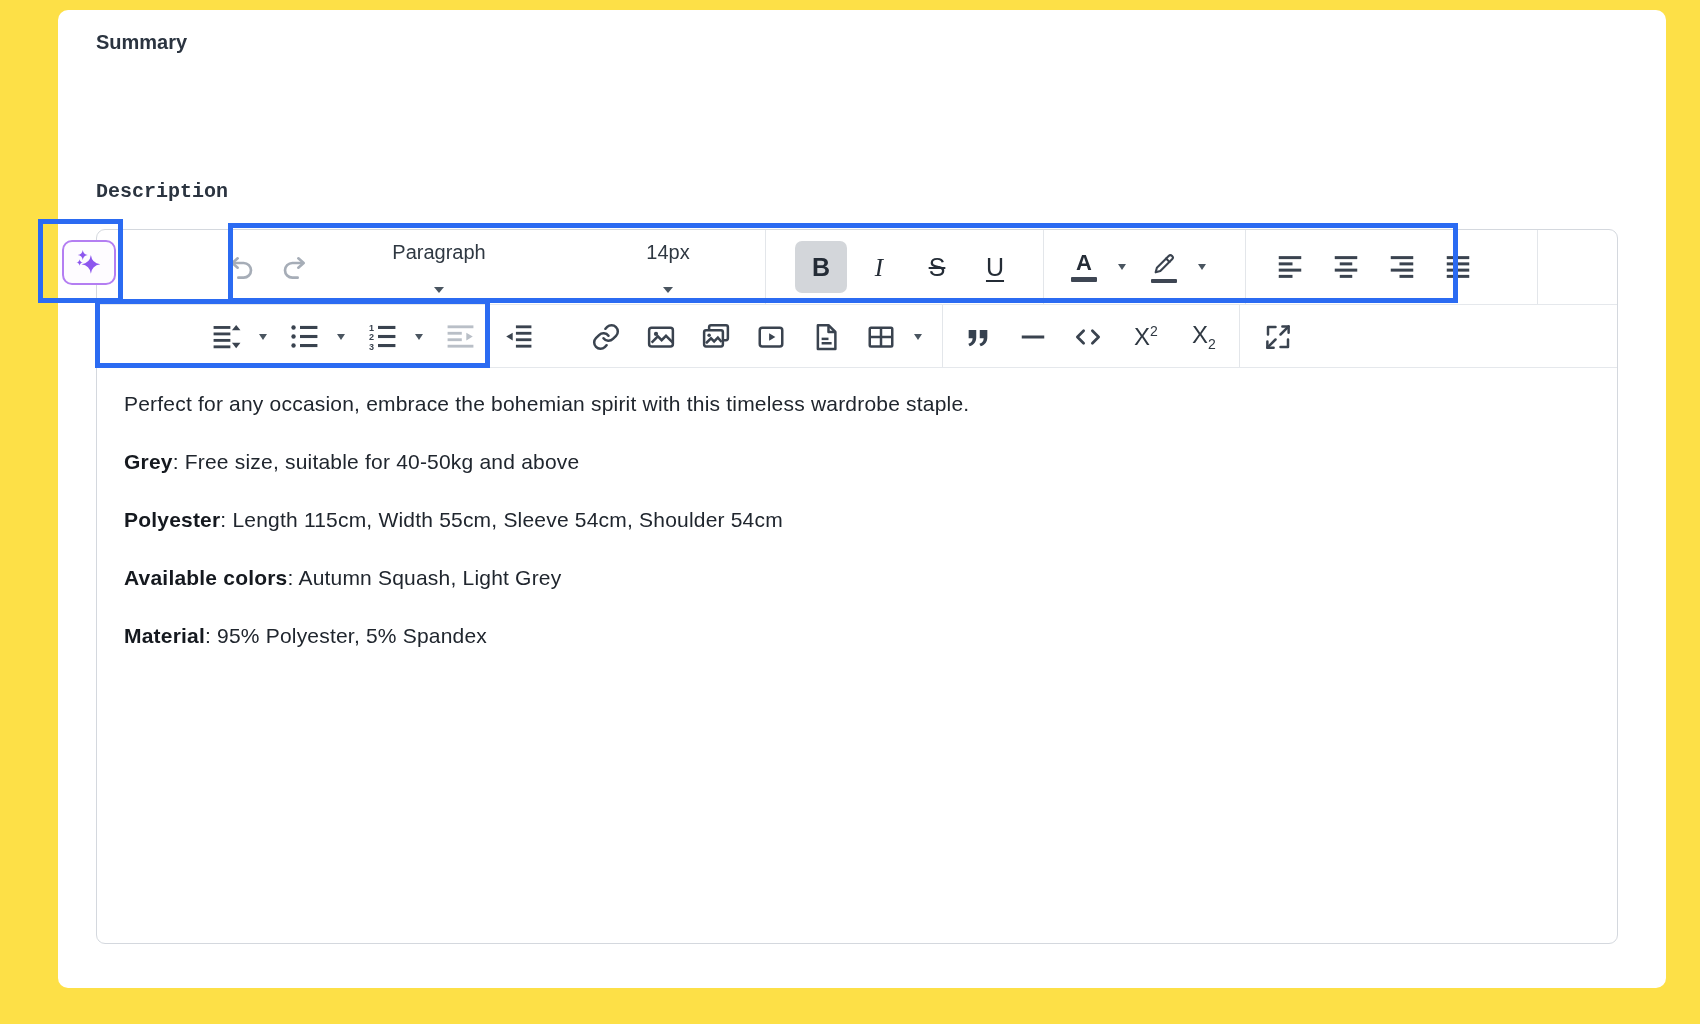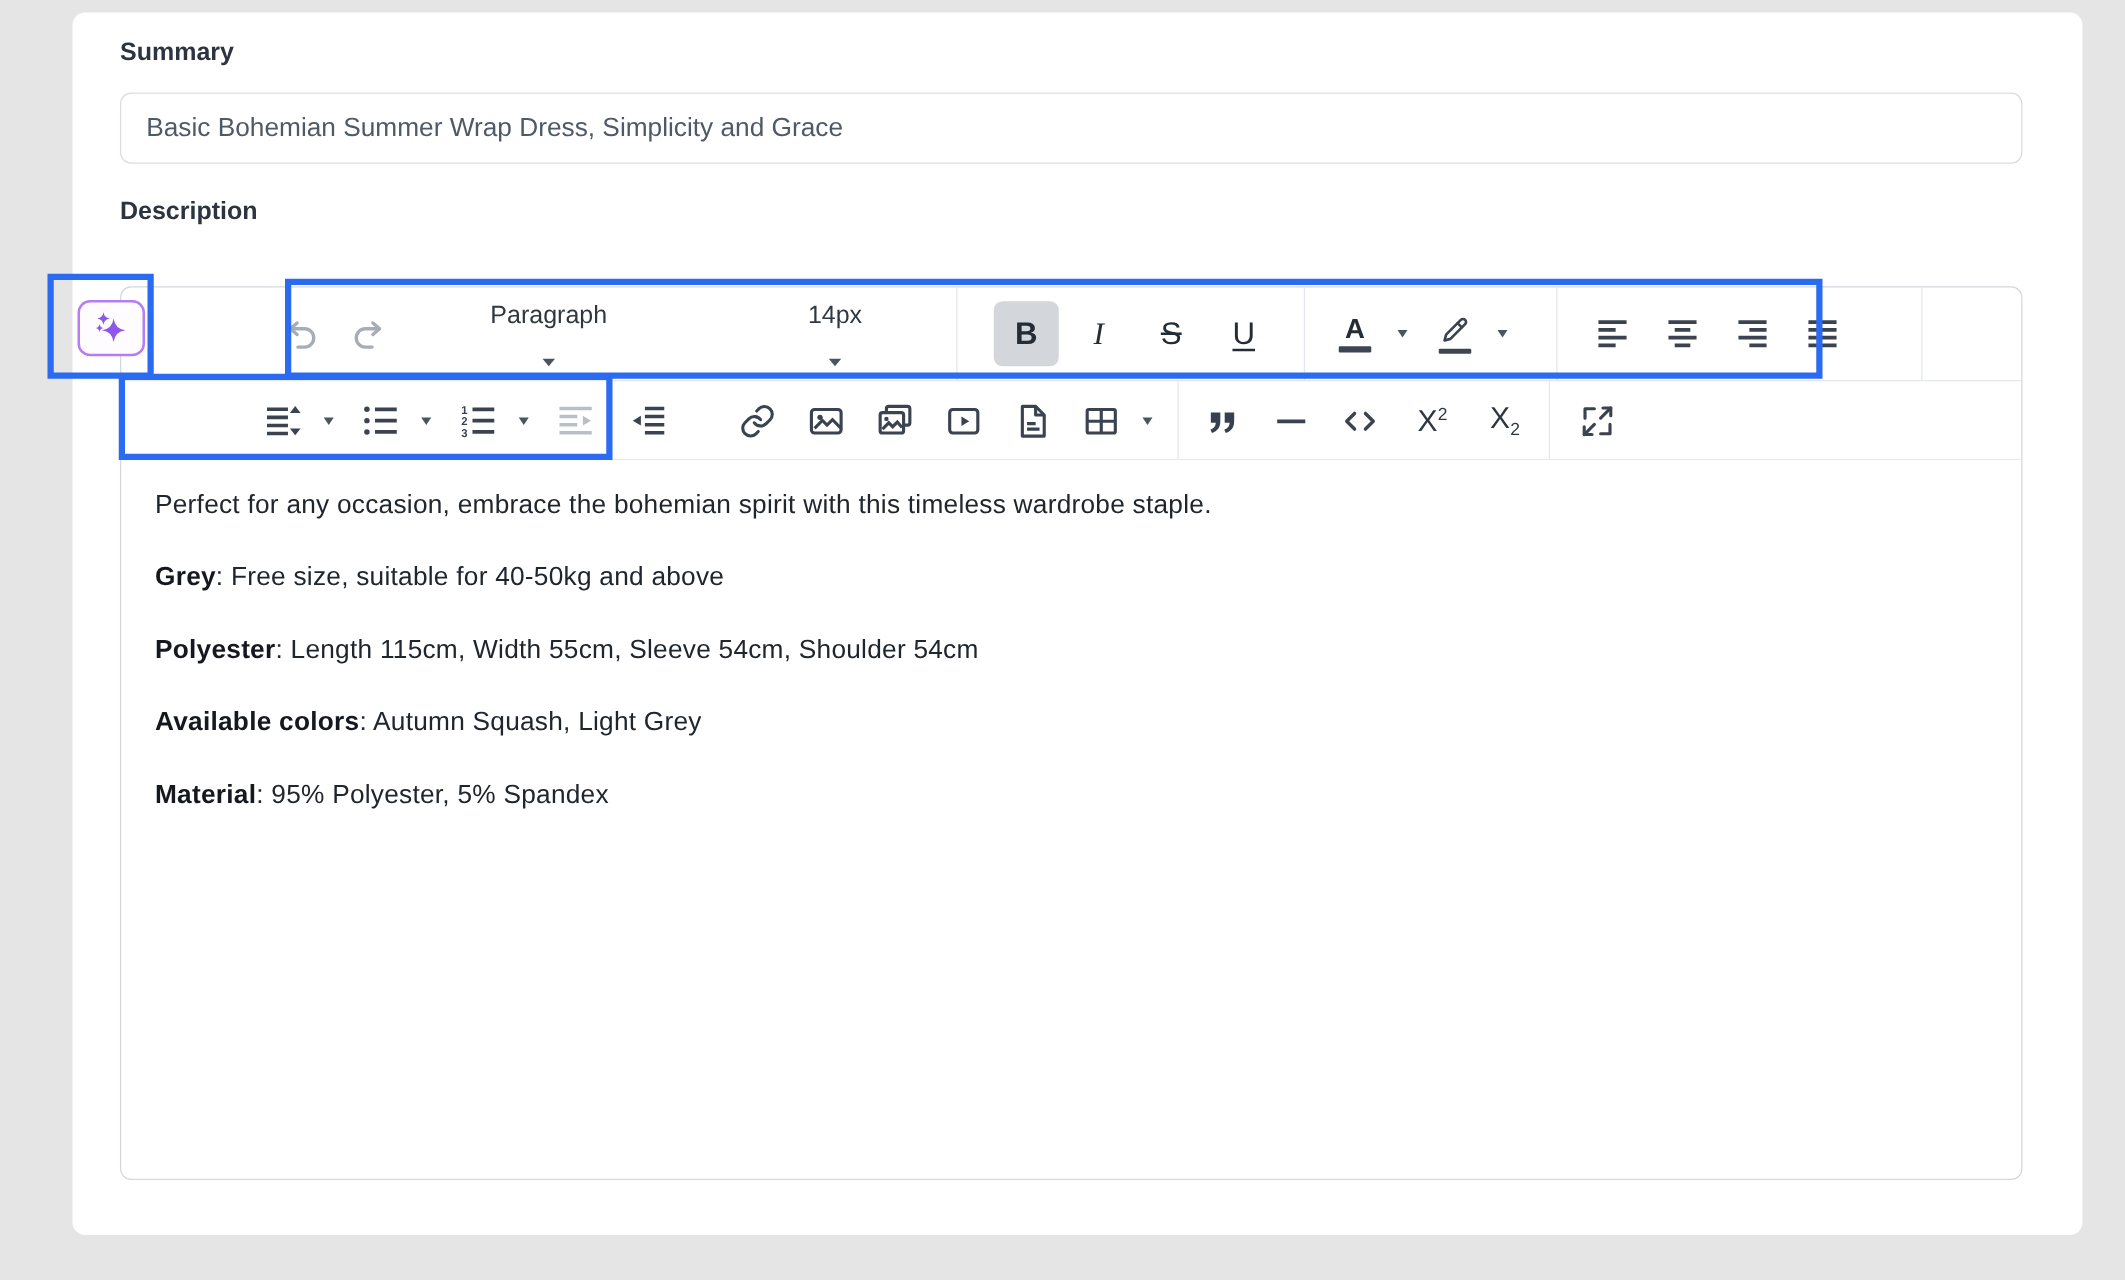--- a/index.html
+++ b/index.html
@@ -1,22 +1,22 @@
 <!DOCTYPE html>
 <html><head>
 <meta charset="utf-8">
 <style>
   html,body{margin:0;padding:0;}
-  .page{position:relative;width:1700px;height:1024px;background:#e5e5e5;
+  .page{position:relative;width:1700px;height:1024px;background:#fde047;
         font-family:"Liberation Sans",sans-serif;overflow:hidden;}
   .card{position:absolute;left:58px;top:10px;width:1608px;height:978px;
         background:#ffffff;border-radius:10px;}
   .field-label{position:absolute;left:96px;font-size:20px;font-weight:700;color:#2b3440;}
   #summary-label{top:31px;}
-  #description-label{top:158px;}
+  #description-label{top:180px;font-family:Liberation Mono, monospace;}
   .summary-input{position:absolute;left:96px;top:74px;width:1522px;height:57px;
         border:1.5px solid #d9dde3;border-radius:9px;font-size:21px;color:#4f5a68;
         padding:0 20px;background:#fff;box-sizing:border-box;font-family:inherit;outline:none;}
   .counter{position:absolute;top:139px;left:96px;width:1522px;text-align:right;
         font-size:20px;color:#6e7784;}
 
   .editor{position:absolute;left:96px;top:229px;width:1522px;height:715px;
         border:1px solid #d4d8de;border-radius:9px;background:#fff;box-sizing:border-box;}
   .tb-row1{position:absolute;left:0;top:0;width:100%;height:74px;}
   .tb-row2{position:absolute;left:0;top:74px;width:100%;height:63px;border-top:1px solid #e5e8ec;}
@@ -68,21 +68,20 @@
                          repeating-linear-gradient(0deg,rgba(255,255,255,.18) 0 12px,rgba(0,0,0,.04) 12px 24px);}
   svg{display:block;}
 </style>
 </head>
 <body>
 
 <div class="page">
   <div class="card"></div>
 
   <div class="field-label" id="summary-label">Summary</div>
-  <input class="summary-input" type="text" readonly="" value="Basic Bohemian Summer Wrap Dress, Simplicity and Grace" style="">
 
   <div class="field-label" id="description-label">Description</div>
 
   <div class="editor">
 
     <div class="tb-row1">
       <div class="tbtn" style="left:124px;width:40px;">
         <span>
           <svg width="32" height="32" viewBox="0 0 24 24" fill="none" stroke="#a6adb7" stroke-width="2" stroke-linecap="round" stroke-linejoin="round">
             <path d="M6.5 9 H14 a5.5 5.5 0 0 1 0 11 H10"></path>

